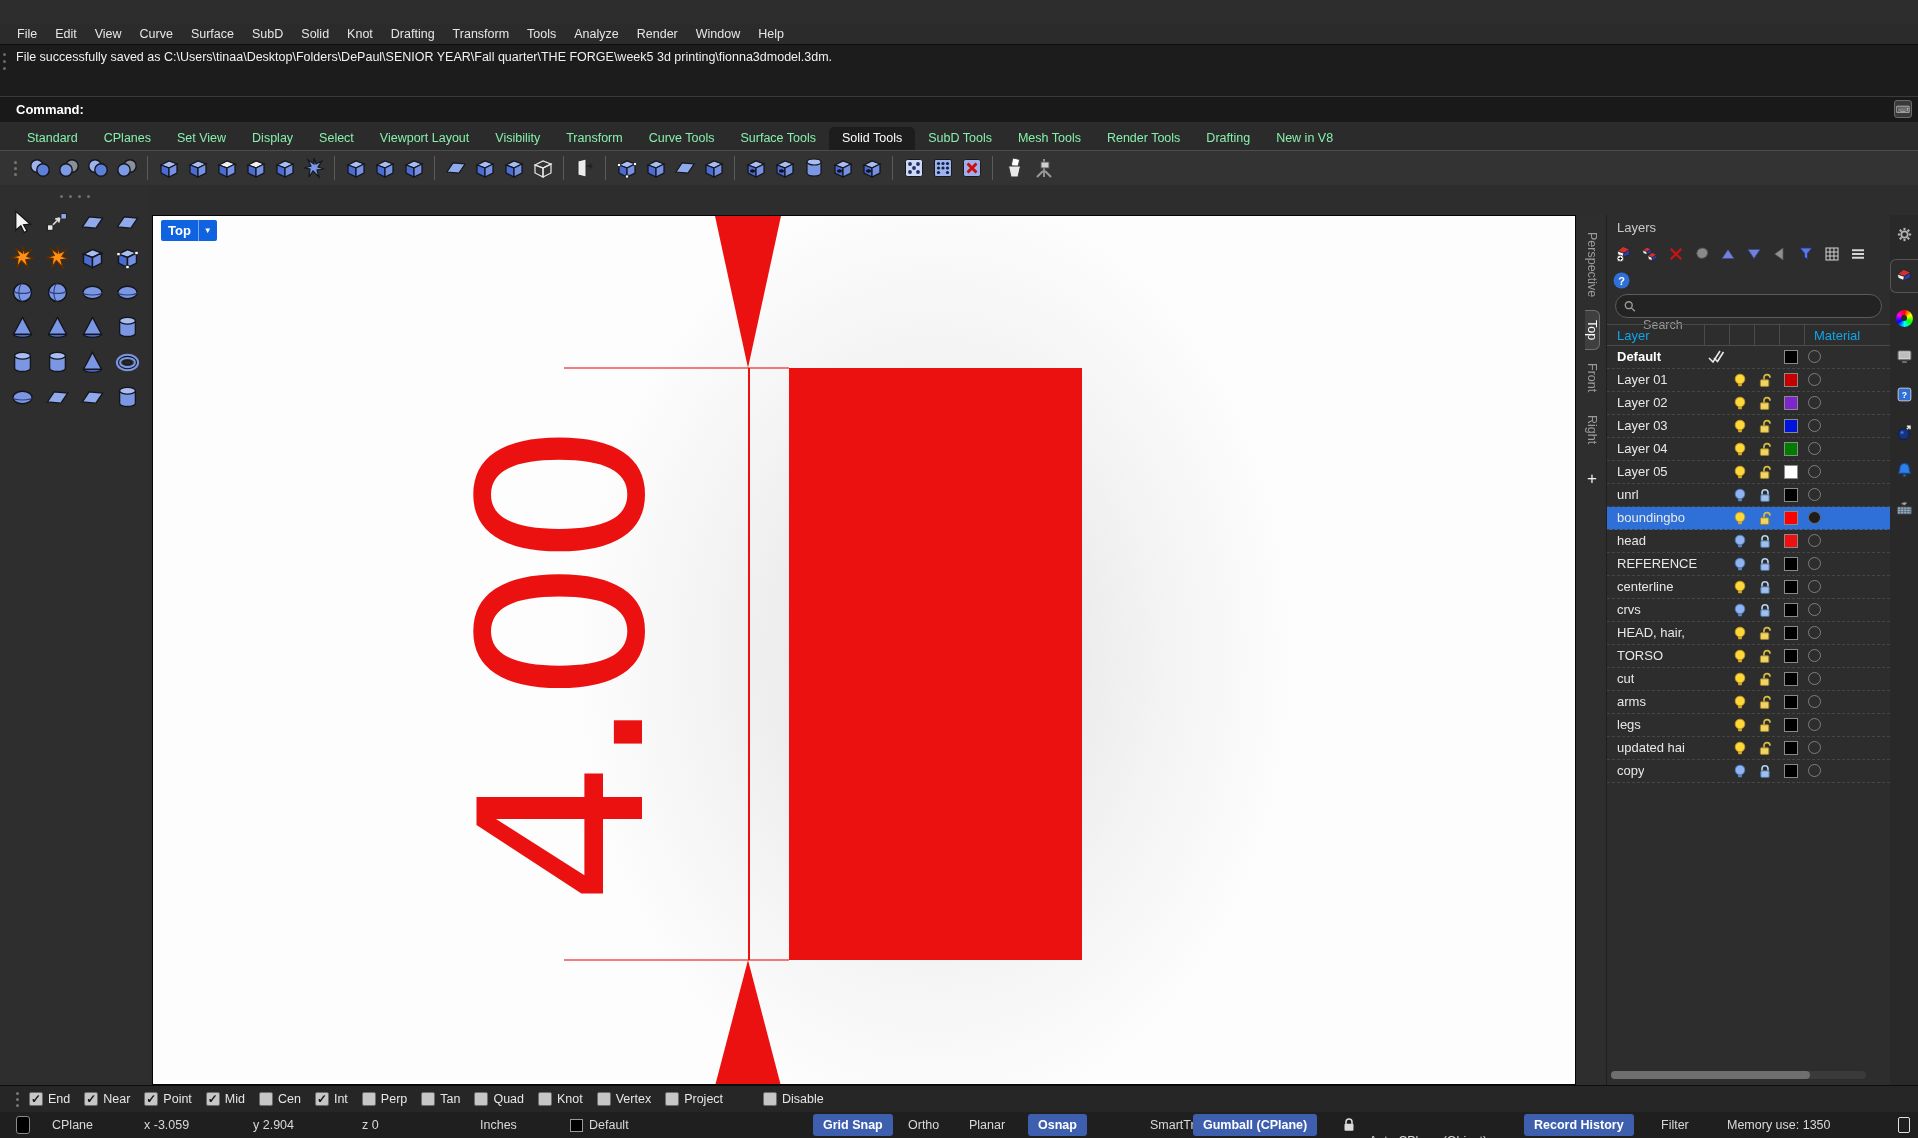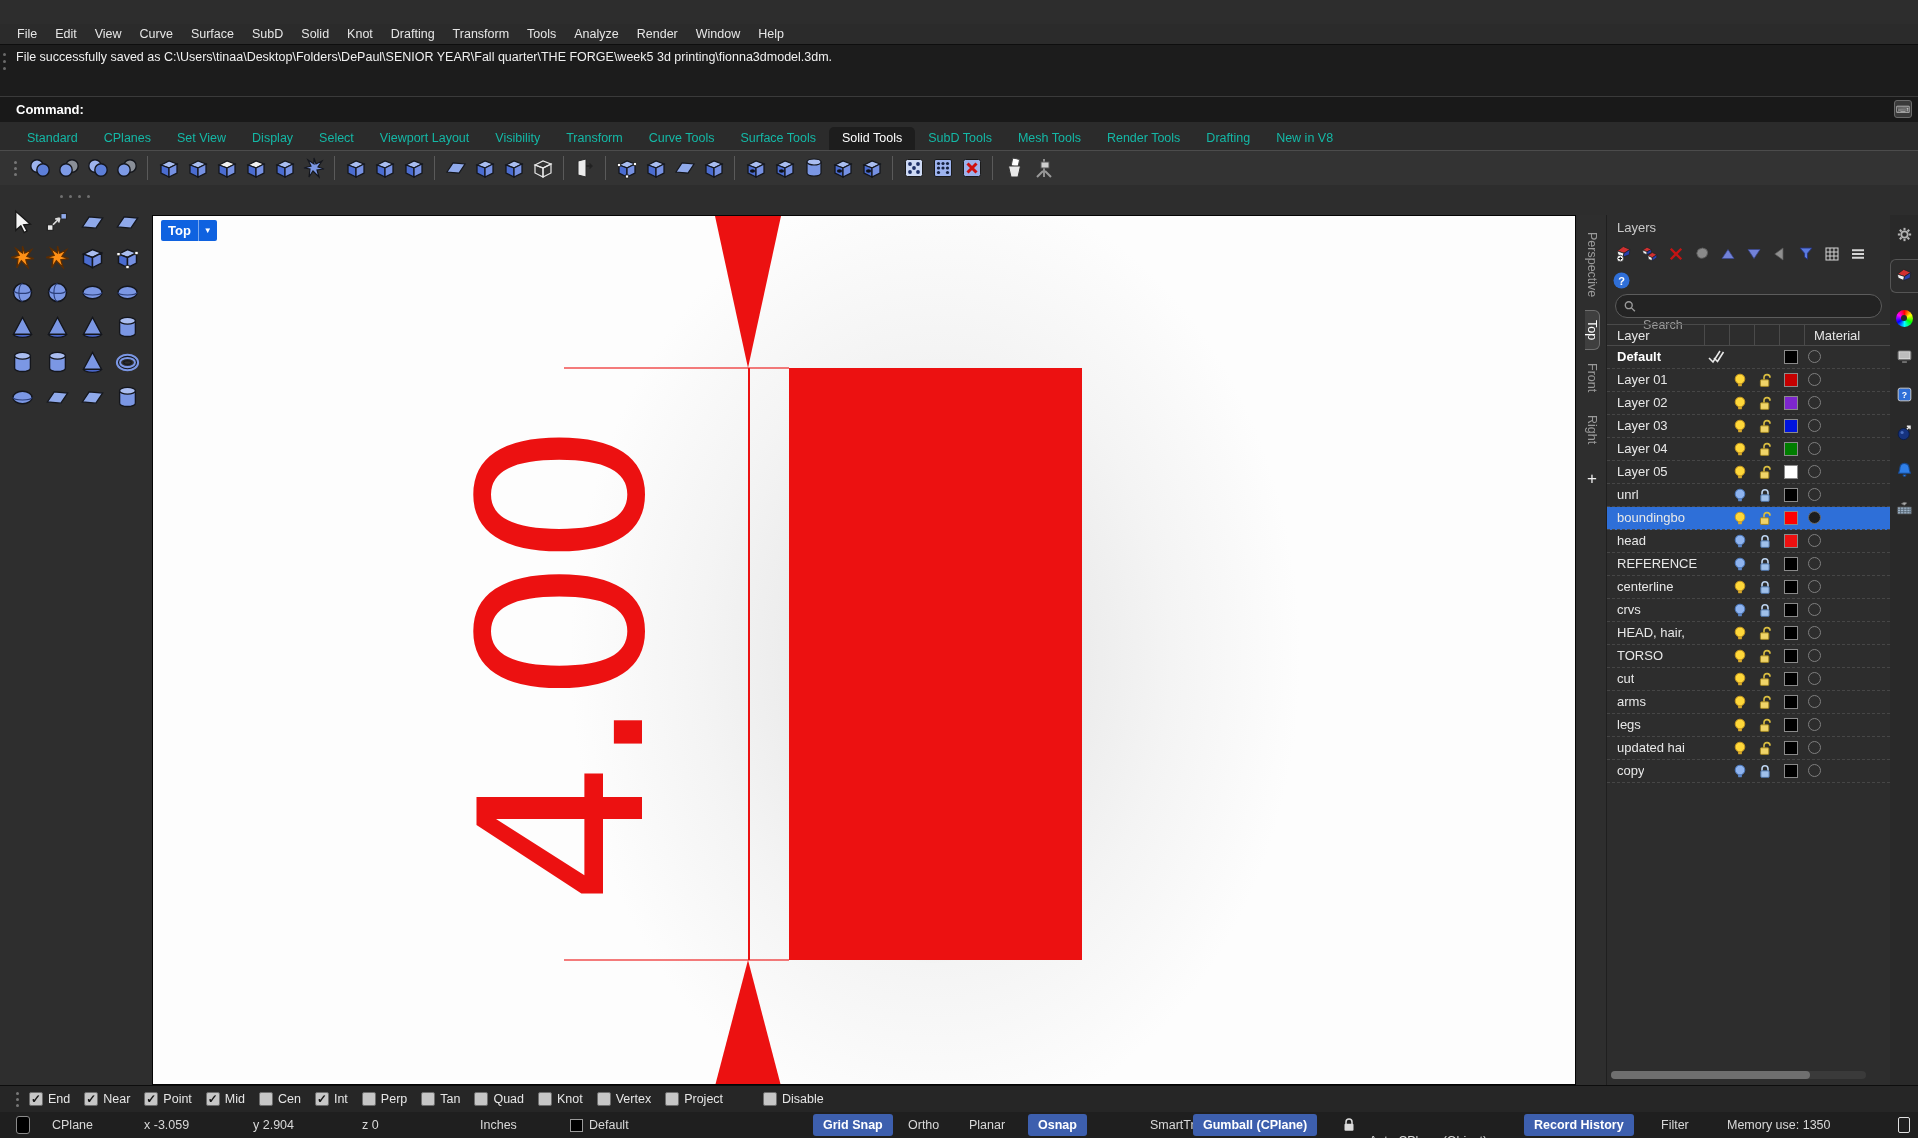--- a/index.html
+++ b/index.html
@@ -27,21 +27,21 @@
   .mini-scroll i{width:3px;height:3px;border-radius:50%;background:#6a6a6a;}
   .cmd-prompt{position:absolute;left:0;top:96px;right:0;height:26px;background:#191919;
               border-top:1px solid #3a3a3a;display:flex;align-items:center;padding-left:16px;
               font-size:13px;font-weight:bold;color:#ffffff;}
   .cmd-side-icon{position:absolute;right:6px;top:3px;width:18px;height:18px;border:1px solid #6a6a6a;
                  border-radius:3px;background:#3a3a3a;display:flex;align-items:center;justify-content:center;
                  font-size:10px;color:#bbb;font-weight:normal;}
   
   .tabs-row{position:absolute;left:0;top:122px;right:0;height:28px;background:#2b2b2b;}
   .tabs-inner{position:absolute;left:14px;right:0;bottom:0;height:24px;display:flex;align-items:flex-end;}
-  .tab{font-size:12.5px;color:#14b8a6;padding:4px 13px 5px;white-space:nowrap;}
+  .tab{font-size:12.5px;color:#86efac;padding:4px 13px 5px;white-space:nowrap;}
   .tab.active{background:#1d1d1d;color:#ffffff;border-radius:5px 5px 0 0;}
   .tabs-band{position:absolute;left:0;right:0;bottom:0;height:24px;background:#424242;z-index:-1;}
   
   .icon-toolbar{position:absolute;left:0;top:150px;right:0;height:35px;background:#333333;
                 border-top:1px solid #4c4c4c;display:flex;align-items:center;padding-left:14px;}
   .icon-toolbar .drag{display:flex;flex-direction:column;gap:3px;margin-right:8px;}
   .icon-toolbar .drag i{width:3px;height:3px;border-radius:50%;background:#777;}
   .tbtn{width:27px;height:27px;display:flex;align-items:center;justify-content:center;margin:0 1px;}
   .tbtn svg{width:24px;height:24px;}
   .tb-sep{width:1px;height:24px;background:#5a5a5a;margin:0 6px;}
@@ -86,21 +86,21 @@
   .lp-toolbar{height:28px;display:flex;align-items:center;padding-left:6px;gap:4px;}
   .lbtn{width:22px;height:22px;display:flex;align-items:center;justify-content:center;}
   .lbtn svg{width:18px;height:18px;}
   .lp-help{height:24px;padding-left:6px;display:flex;align-items:center;}
   .lp-search{margin:2px 8px 6px;height:24px;border:1px solid #5c5c5c;border-radius:12px;
              background:#232323;display:flex;align-items:center;padding:0 8px;gap:5px;}
   .lp-search input{background:transparent;border:none;outline:none;color:#cfcfcf;font-size:12.5px;
                    width:100%;font-family:"Liberation Sans",sans-serif;margin-top:38px;}
   .lp-search input::placeholder{color:#9a9a9a;}
   .lp-cols{height:22px;border-top:1px solid #4a4a4a;border-bottom:1px solid #4a4a4a;
-           position:relative;color:#e5e5e5;}
+           position:relative;color:#0ea5e9;}
   .lp-cols .c-layer{position:absolute;left:10px;top:3px;}
   .lp-cols .c-mat{position:absolute;left:207px;top:3px;}
   .lp-cols i{position:absolute;top:0;bottom:0;width:1px;background:#4a4a4a;}
   .lrow{position:relative;height:23px;border-bottom:1px dashed #464646;}
   .lrow.sel{background:#2e6fd8;}
   .lrow .nm{position:absolute;left:10px;top:3px;max-width:92px;overflow:hidden;white-space:nowrap;color:#e8e8e8;}
   .lrow.cur .nm{font-weight:bold;color:#fff;}
   .lrow .chk{position:absolute;left:100px;top:3px;width:18px;height:16px;}
   .lrow .bulb{position:absolute;left:126px;top:4px;width:14px;height:15px;}
   .lrow .lock{position:absolute;left:151px;top:4px;width:14px;height:15px;}

